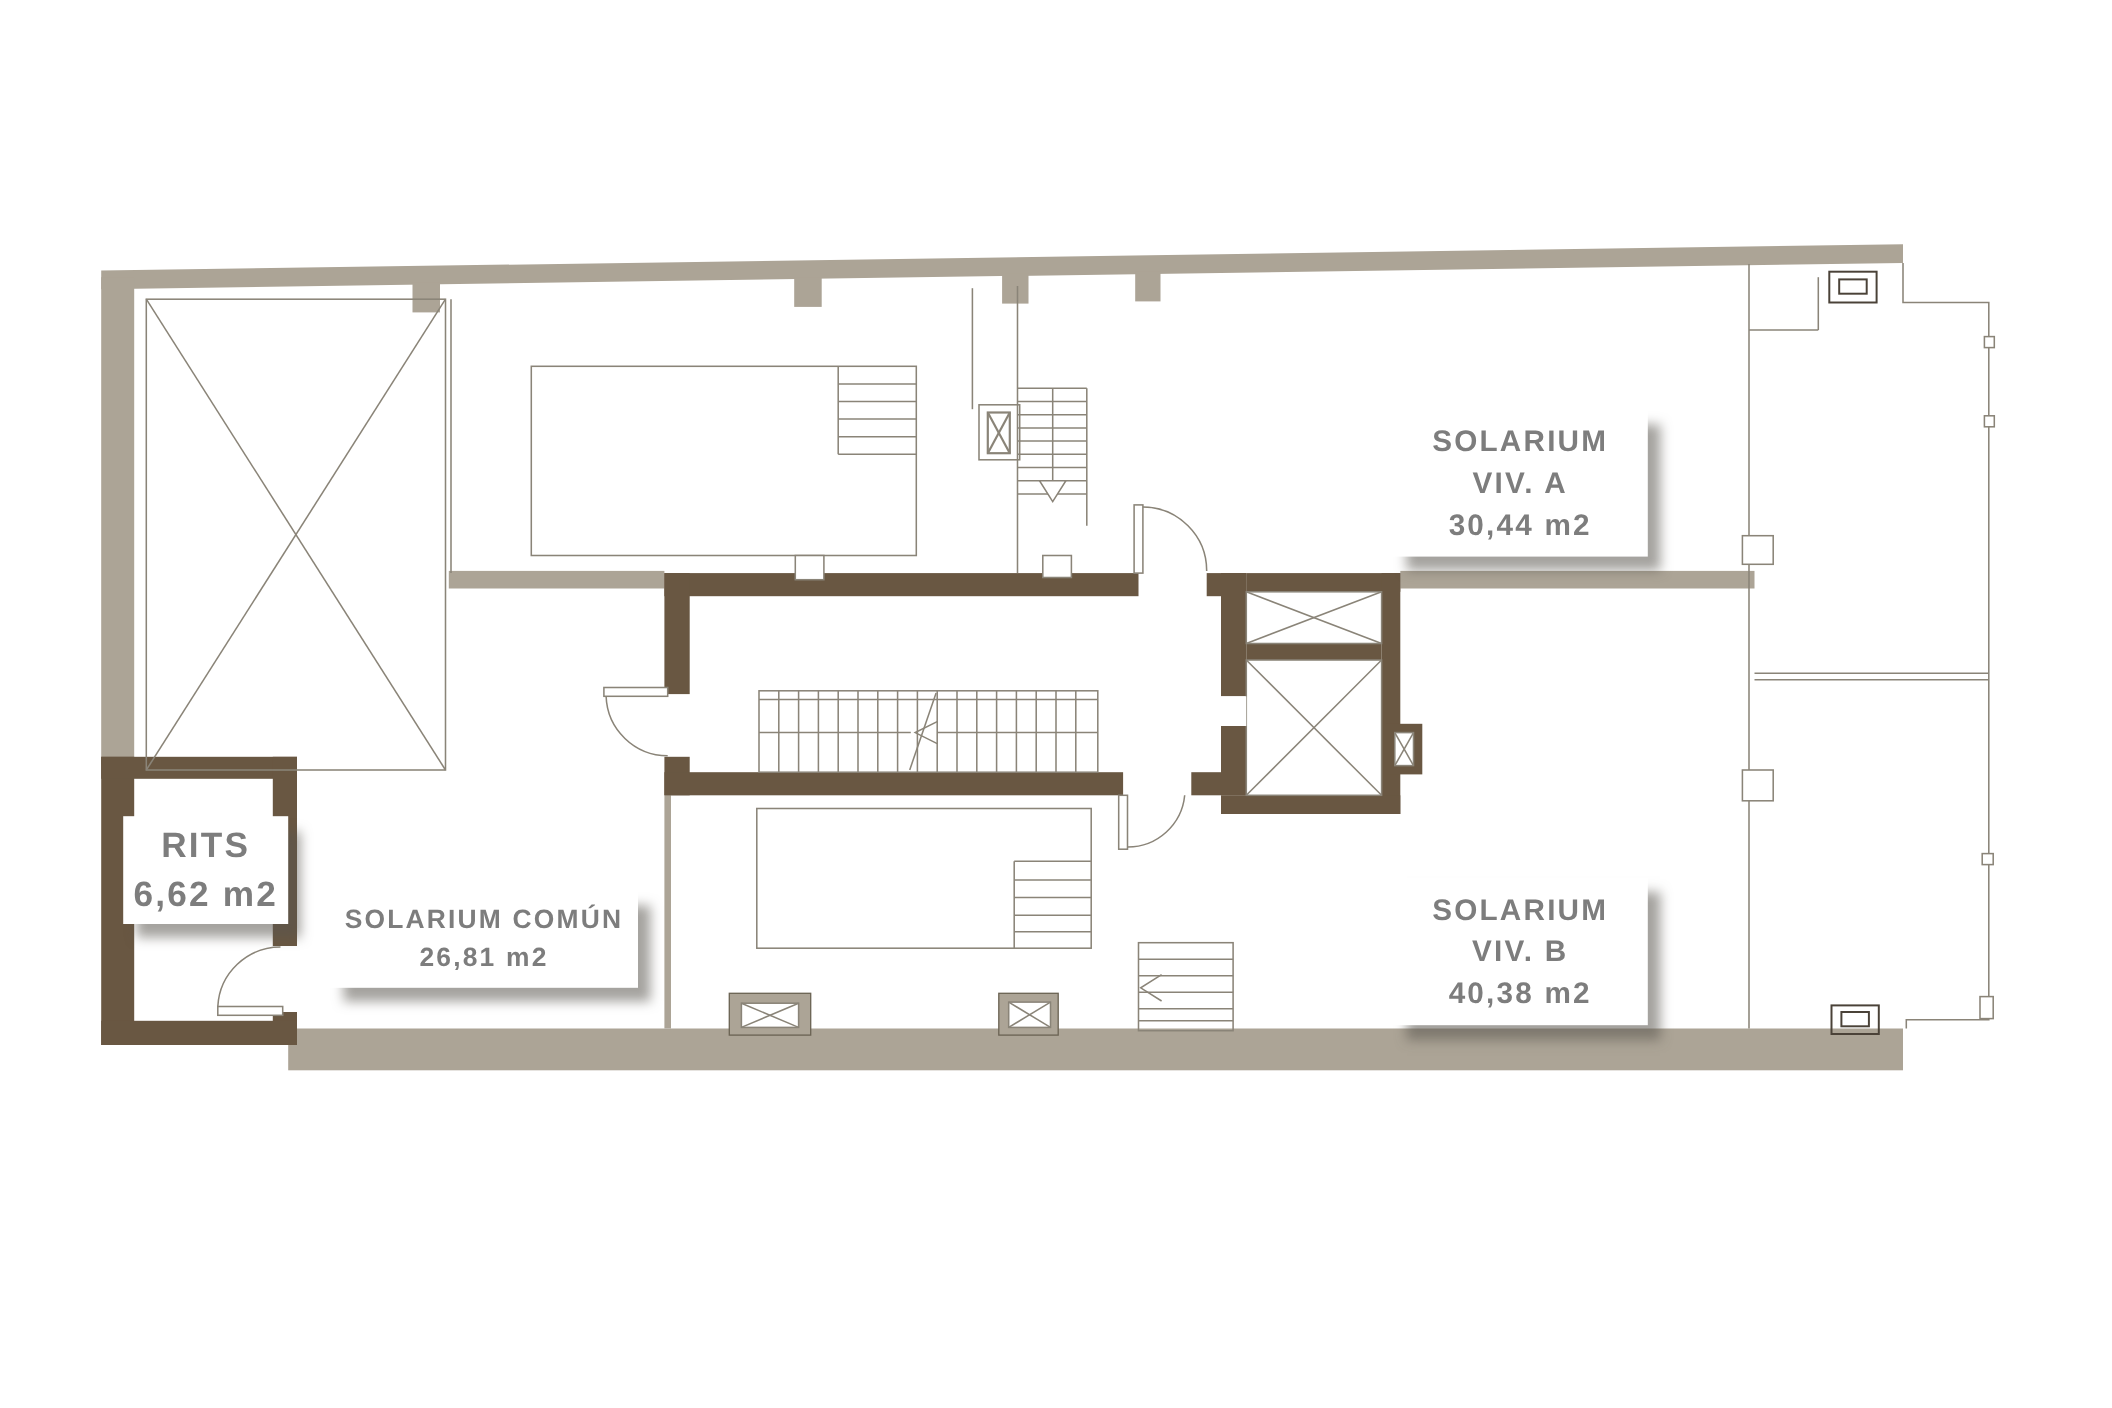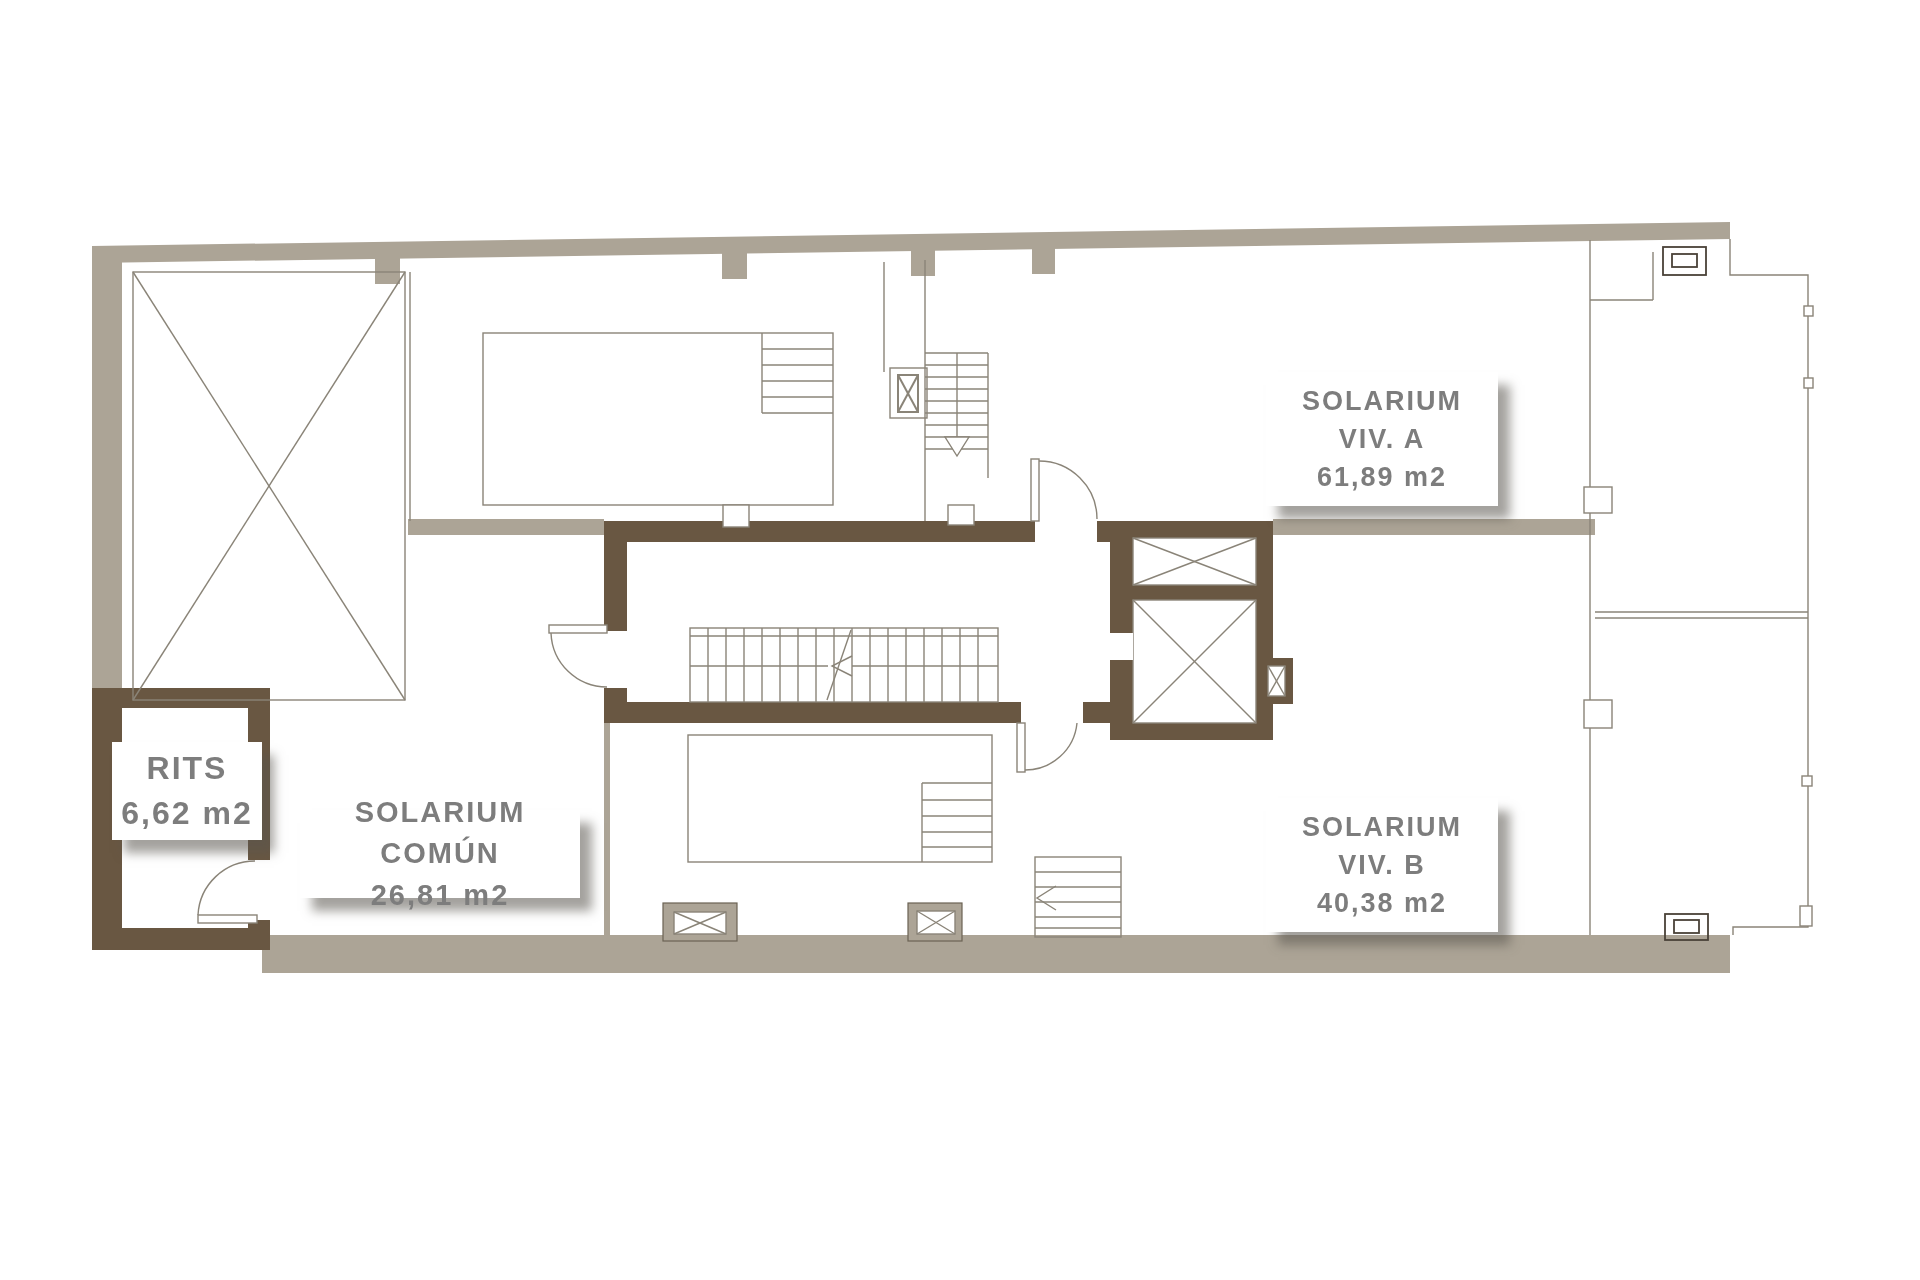--- a/index.html
+++ b/index.html
@@ -5,21 +5,21 @@
   html,body{margin:0;padding:0;background:#ffffff;}
   .stage{position:relative;width:1920px;height:1280px;background:#ffffff;overflow:hidden;
          font-family:"Liberation Sans","DejaVu Sans",sans-serif;}
   .plan-svg{position:absolute;left:0;top:0;width:1920px;height:1280px;}
   .label-box{position:absolute;background:#ffffff;box-shadow:12px 13px 10px rgba(90,85,78,.55);
              display:flex;flex-direction:column;align-items:center;justify-content:center;
              text-align:center;color:#7d7d7d;font-weight:700;letter-spacing:2px;}
   .label-box span{display:block;line-height:1.42;}
   .lbl-a{left:1266px;top:372px;width:232px;height:134px;font-size:27px;}
   .lbl-b{left:1266px;top:798px;width:232px;height:134px;font-size:27px;}
-  .lbl-c{left:300px;top:810px;width:280px;height:88px;font-size:29px;}
+  .lbl-c{left:300px;top:810px;width:280px;height:88px;font-size:24px;}
   .lbl-r{left:112px;top:742px;width:150px;height:98px;font-size:32px;}
 </style>
 </head>
 <body>
 
 <div class="stage">
 
   <svg class="plan-svg" viewBox="0 0 1920 1280">
 
     <g fill="#aca496">
@@ -228,21 +228,21 @@
       <g stroke-width="1.8">
         <rect x="1665" y="914" width="43" height="26" stroke="#4a4238"></rect>
         <rect x="1674" y="920" width="25" height="13" stroke="#4a4238"></rect>
       </g>
     </g>
   </svg>
 
   <div class="label-box lbl-a">
     <span>SOLARIUM</span>
     <span>VIV. A</span>
-    <span>61,89 m2</span>
+    <span>30,44 m2</span>
   </div>
 
   <div class="label-box lbl-b">
     <span>SOLARIUM</span>
     <span>VIV. B</span>
     <span>40,38 m2</span>
   </div>
 
   <div class="label-box lbl-c">
     <span>SOLARIUM COMÚN</span>

